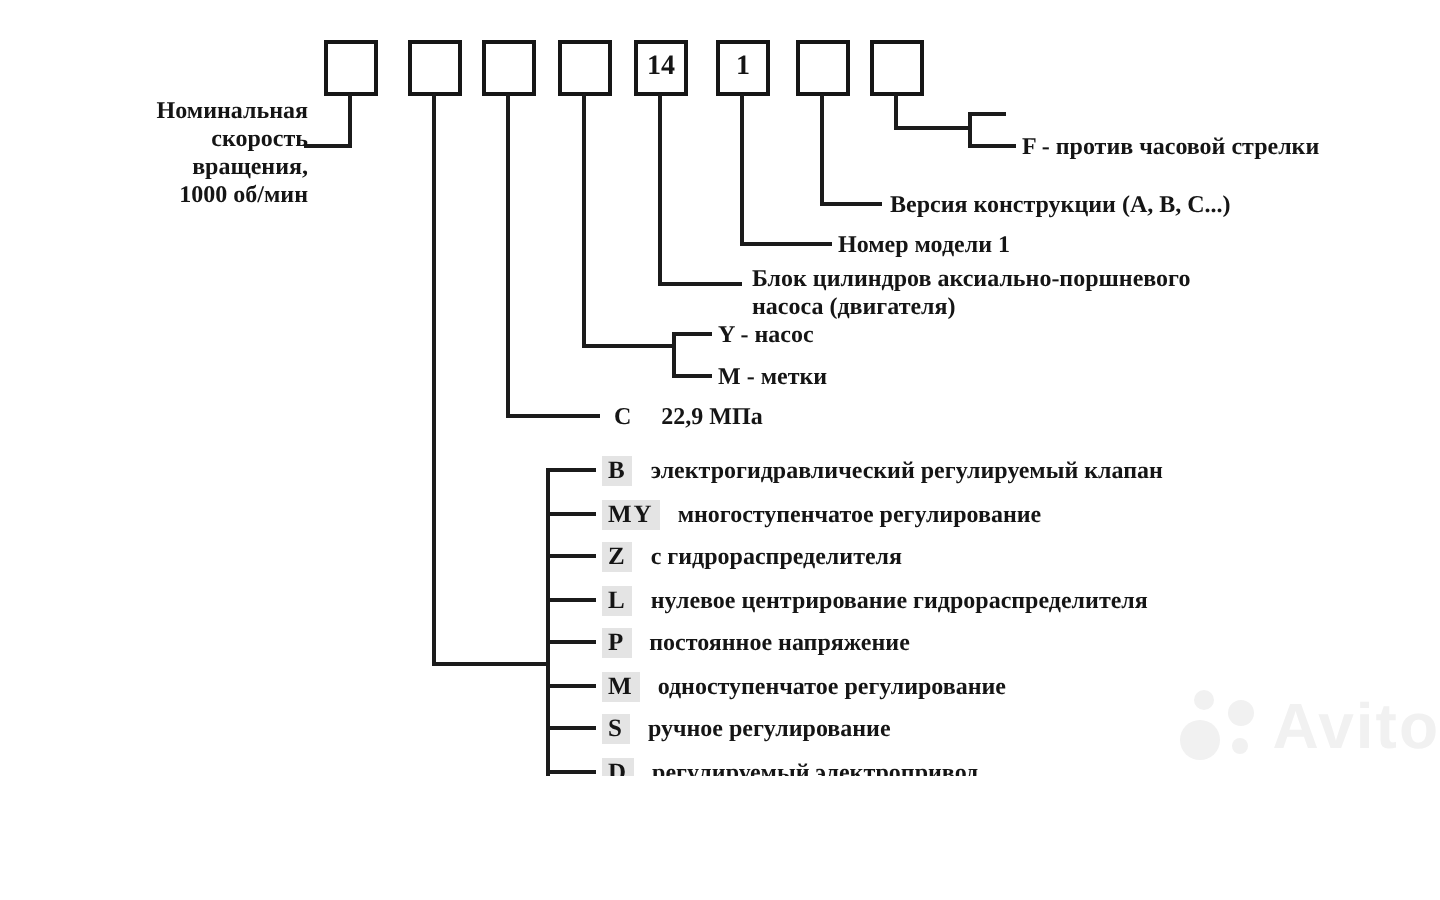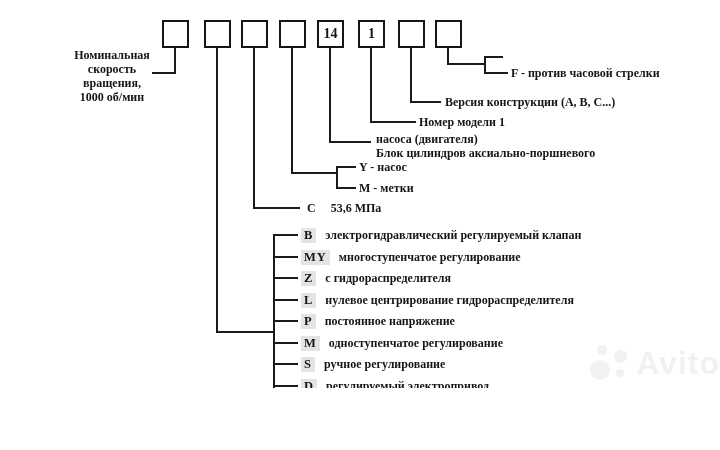--- a/index.html
+++ b/index.html
@@ -8,21 +8,21 @@
     font-family:"Liberation Serif","DejaVu Serif",serif; font-weight:bold;
     color:#151515; overflow:hidden;margin-left:12px;
   }
   .ln { position:absolute; background:#1b1b1b; }
   .box {
     position:absolute; top:20px; width:27px; height:28px;
     border:2px solid #161616; box-sizing:border-box; background:#fff;
     text-align:center; font-size:14px; line-height:23px;
   }
   .lbl { position:absolute; font-size:12px; line-height:14px; white-space:nowrap; }
-  .lbl.center { text-align:center; white-space:normal; }
+  .lbl.center { text-align:right; white-space:normal; }
   .opt-row { position:absolute; left:262px; height:22px; display:flex; align-items:center; }
   .arm { width:24px; height:2px; background:#1b1b1b; flex:0 0 auto; }
   .code {
     margin-left:3px; background:#e4e4e4; padding:0 3px;
     font-size:12.5px; letter-spacing:1px; line-height:15px;
   }
   .desc { margin-left:9px; font-size:12px; }
   .watermark {
     position:absolute; right:12px; bottom:6px; display:flex; align-items:center;
     color:#f1f1f1; font-family:"Liberation Sans","DejaVu Sans",sans-serif;
@@ -85,29 +85,29 @@
     <div>скорость</div>
     <div>вращения,</div>
     <div>1000 об/мин</div>
   </div>
 
   <div class="lbl" style="left:433px;top:95px">Версия конструкции (А, В, С...)</div>
 
   <div class="lbl" style="left:499px;top:66px">F - против часовой стрелки</div>
   <div class="lbl" style="left:407px;top:115px">Номер модели 1</div>
   <div class="lbl" style="left:364px;top:132px">
+    <div>Блок цилиндров аксиально-поршневого</div>
     <div>насоса (двигателя)</div>
-    <div>Блок цилиндров аксиально-поршневого</div>
   </div>
   <div class="lbl" style="left:347px;top:160px">Y - насос</div>
   <div class="lbl" style="left:347px;top:181px">M - метки</div>
   <div class="lbl" style="left:295px;top:201px">
     <span>C</span>
     <span style="display:inline-block;width:9px"></span>
-    <span>53,6 МПа</span>
+    <span>22,9 МПа</span>
   </div>
 
   <div class="opt-row" style="top:224px">
     <span class="arm"></span>
     <span class="code">B</span>
     <span class="desc">электрогидравлический регулируемый клапан</span>
   </div>
   <div class="opt-row" style="top:246px">
     <span class="arm"></span>
     <span class="code">MY</span>

